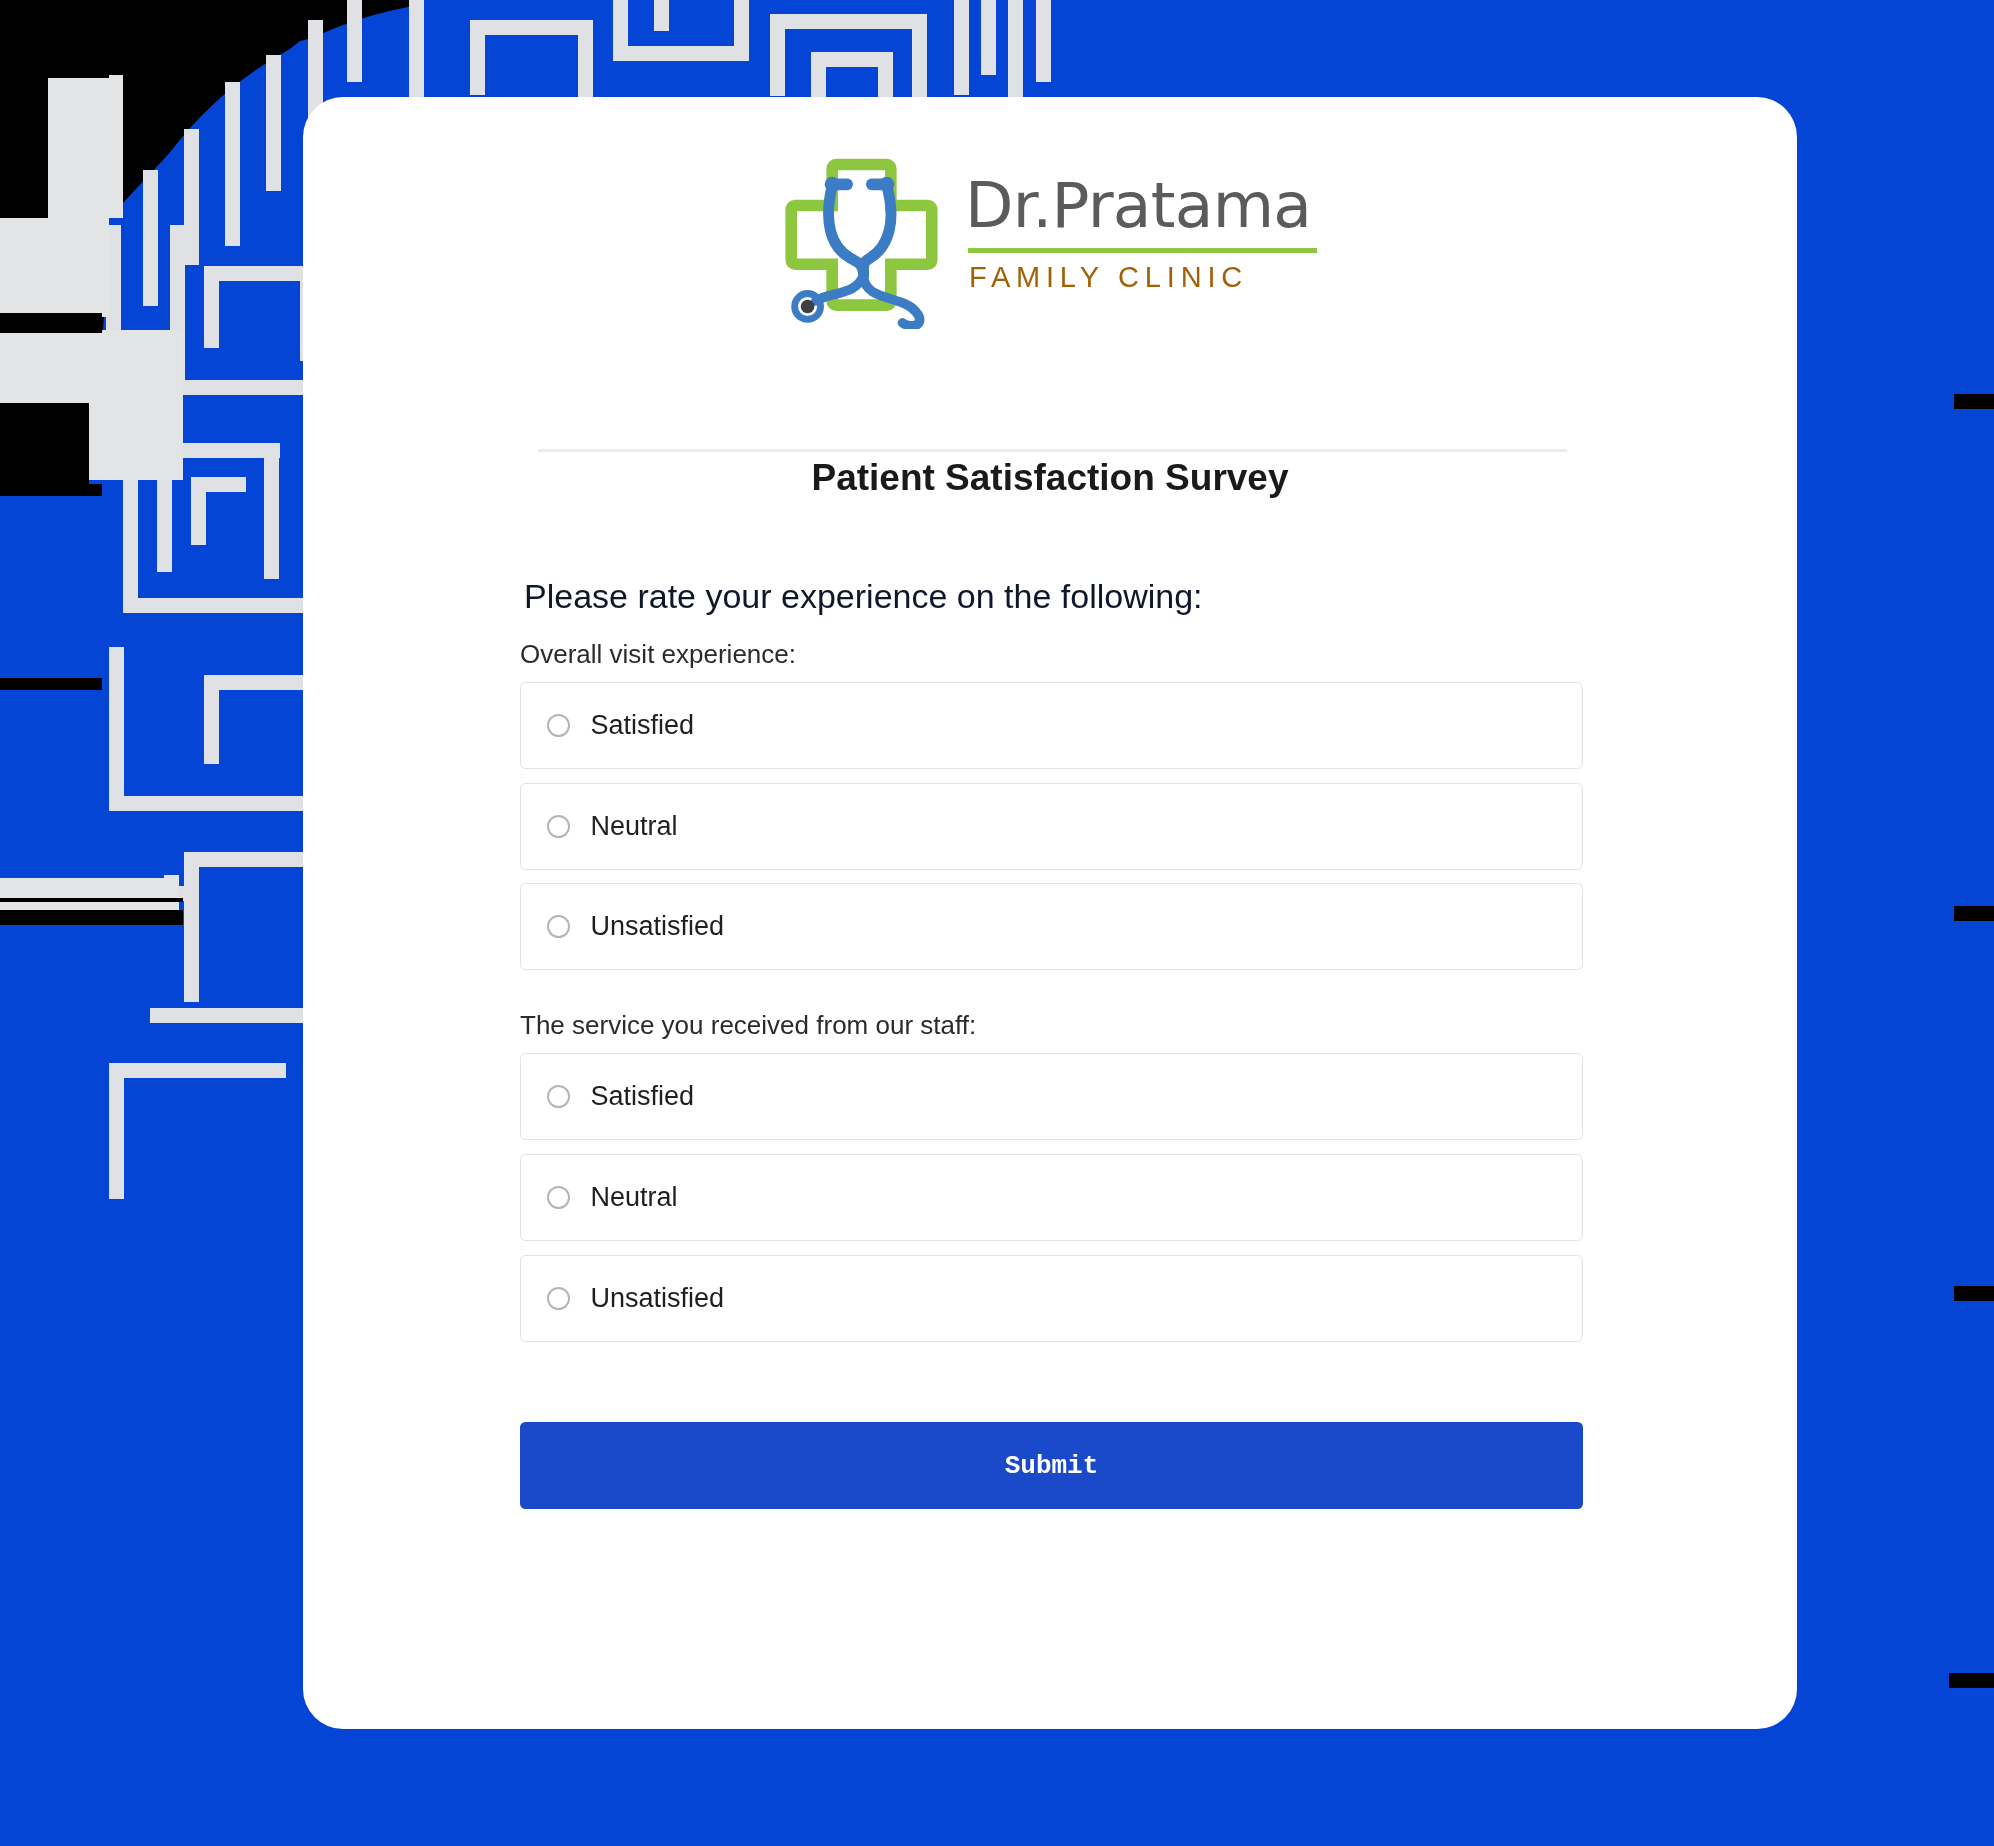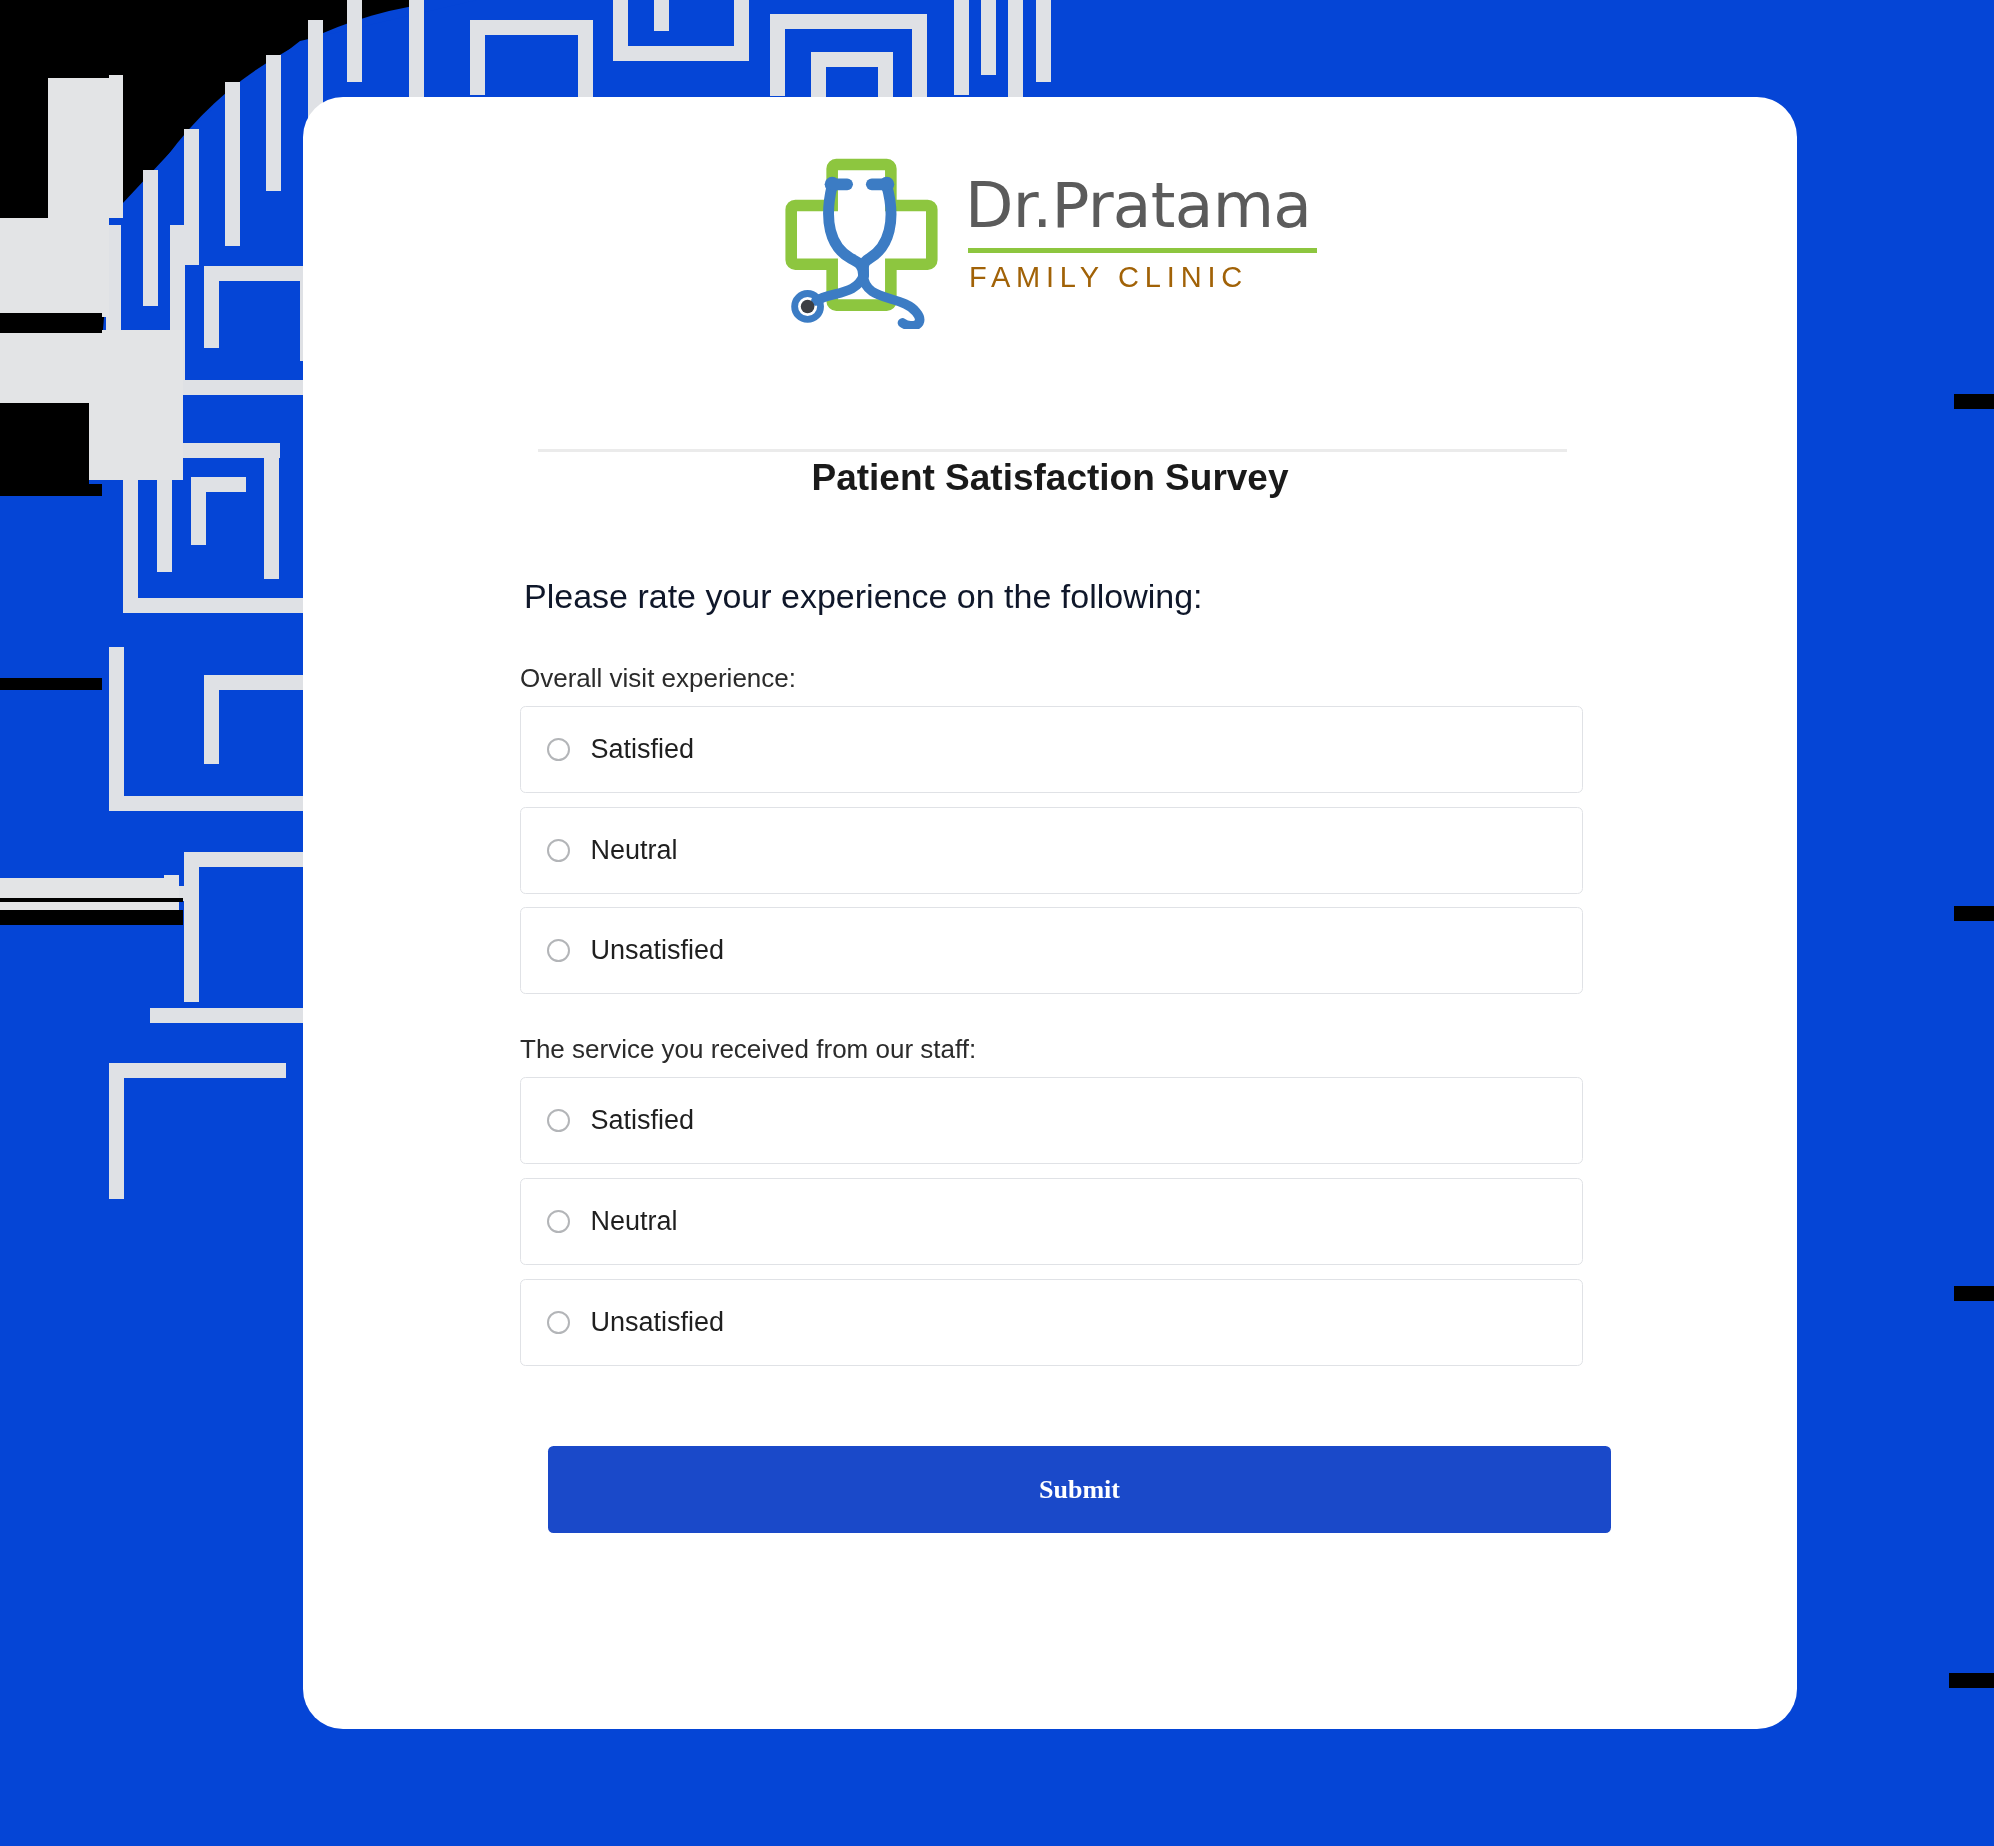--- a/index.html
+++ b/index.html
@@ -156,21 +156,21 @@
     font-size: 26px;
     font-weight: 400;
     color: #2b2b2b;
     margin-bottom: 12.3px;
     display: block;
   }
 
   .form-body {
     position: absolute;
     left: 217px;
-    top: 566px;
+    top: 542px;
     width: 1063px;
   }
 
   .option-row {
     display: flex;
     align-items: center;
     width: 1063px;
     height: 87px;
     border: 1.4px solid #e0e2e6;
     border-radius: 5.5px;
@@ -219,23 +219,22 @@
   .submit-btn {
     margin-top: 41px;
     width: 1063px;
     height: 87px;
     background: #1a49c9;
     border: none;
     border-radius: 5.5px;
     color: #ffffff;
     font-size: 26px;
     font-weight: 700;
-    font-family: Liberation Serif, serif;
+    font-family: Liberation Mono, monospace;
     cursor: pointer;
-    margin-left: 28px;
   }
 
   
   .footer-badge {
     position: absolute;
     left: 0; bottom: 60px;
     width: 1494px;
     display: flex;
     justify-content: center;
     align-items: center;

